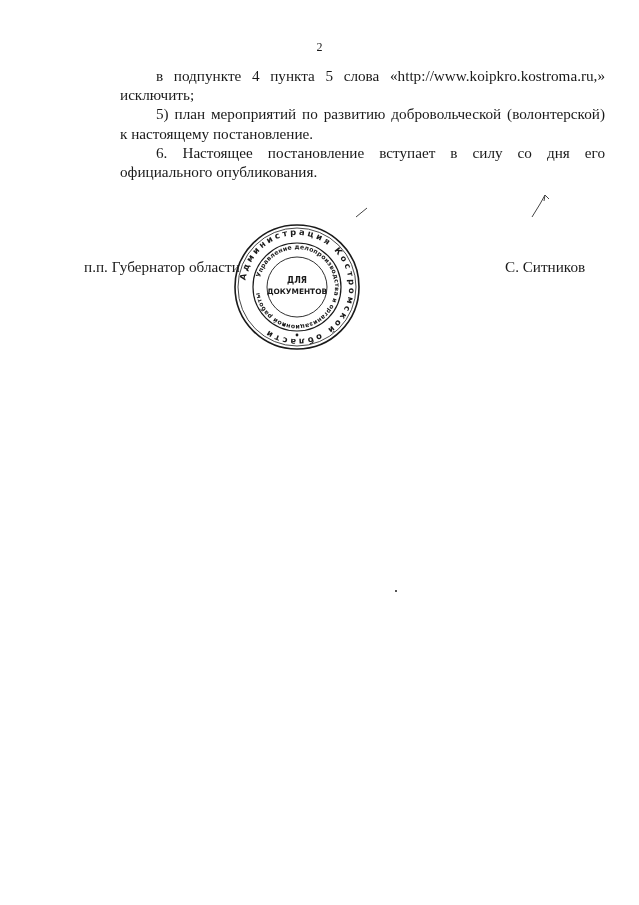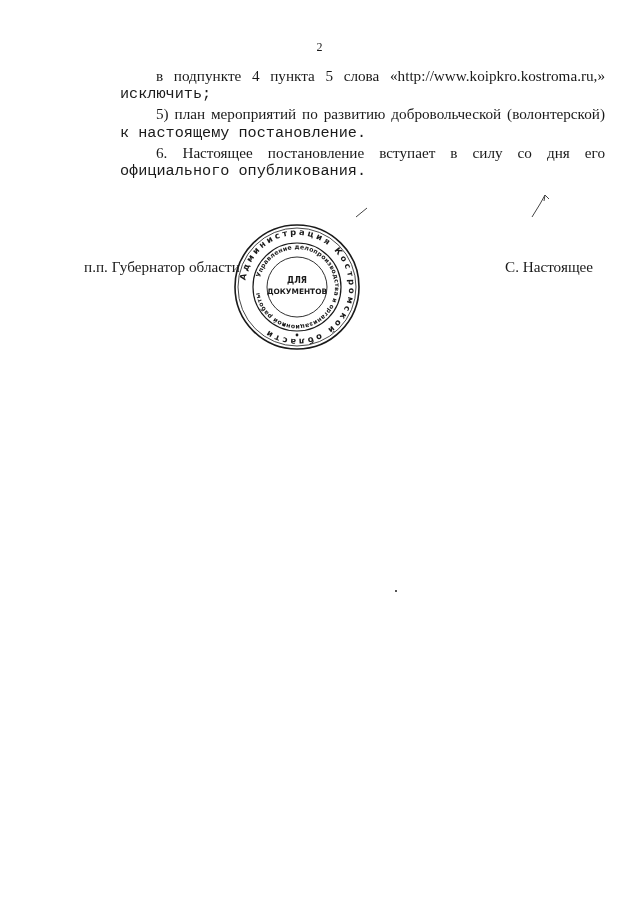--- a/index.html
+++ b/index.html
@@ -30,21 +30,21 @@
       top: 66px;
       font-size: 15.2px;
       line-height: 19.2px;
       margin-left: 24px;
     }
     .para {
       margin: 0;
       text-align: justify;
       text-indent: 36px;
     }
-    .para.no-indent { text-indent: 0; font-family: Liberation Mono, monospace; }
+    .para.no-indent { text-indent: 0; }
     .justify-last { text-align-last: justify; }
     .sig-left {
       position: absolute;
       left: 84px;
       top: 258px;
       font-size: 15.2px;
     }
     .sig-right {
       position: absolute;
       left: 505px;
@@ -96,21 +96,21 @@
 </div>
 
 <svg class="pen-mark" style="left:355px;top:206px;width:14px;height:12px;" viewBox="0 0 14 12">
   <path d="M1 11 L12 2" stroke="#444" stroke-width="1" fill="none"></path>
 </svg>
 <svg class="pen-mark" style="left:530px;top:192px;width:22px;height:26px;" viewBox="0 0 22 26">
   <path d="M2 25 L10 12 L15 3 M15 3 L14 9 M15 3 L19 7" stroke="#444" stroke-width="1" fill="none"></path>
 </svg>
 
 <div class="sig-left">п.п. Губернатор области</div>
-<div class="sig-right">С. Настоящее</div>
+<div class="sig-right">С. Ситников</div>
 
 <div class="stamp">
   <svg viewBox="0 0 136 130">
     <defs>
       <path id="outerArc" d="M 68,65 m -52,0 a 52,52 0 1,1 104,0 a 52,52 0 1,1 -104,0"></path>
       <path id="innerArc" d="M 68,65 m -38,0 a 38,38 0 1,1 76,0 a 38,38 0 1,1 -76,0"></path>
     </defs>
     <circle cx="68" cy="65" r="62" fill="none" stroke="#1a1a1a" stroke-width="1.6"></circle>
     <circle cx="68" cy="65" r="59" fill="none" stroke="#1a1a1a" stroke-width="0.8"></circle>
     <circle cx="68" cy="65" r="44" fill="none" stroke="#1a1a1a" stroke-width="1.2"></circle>

